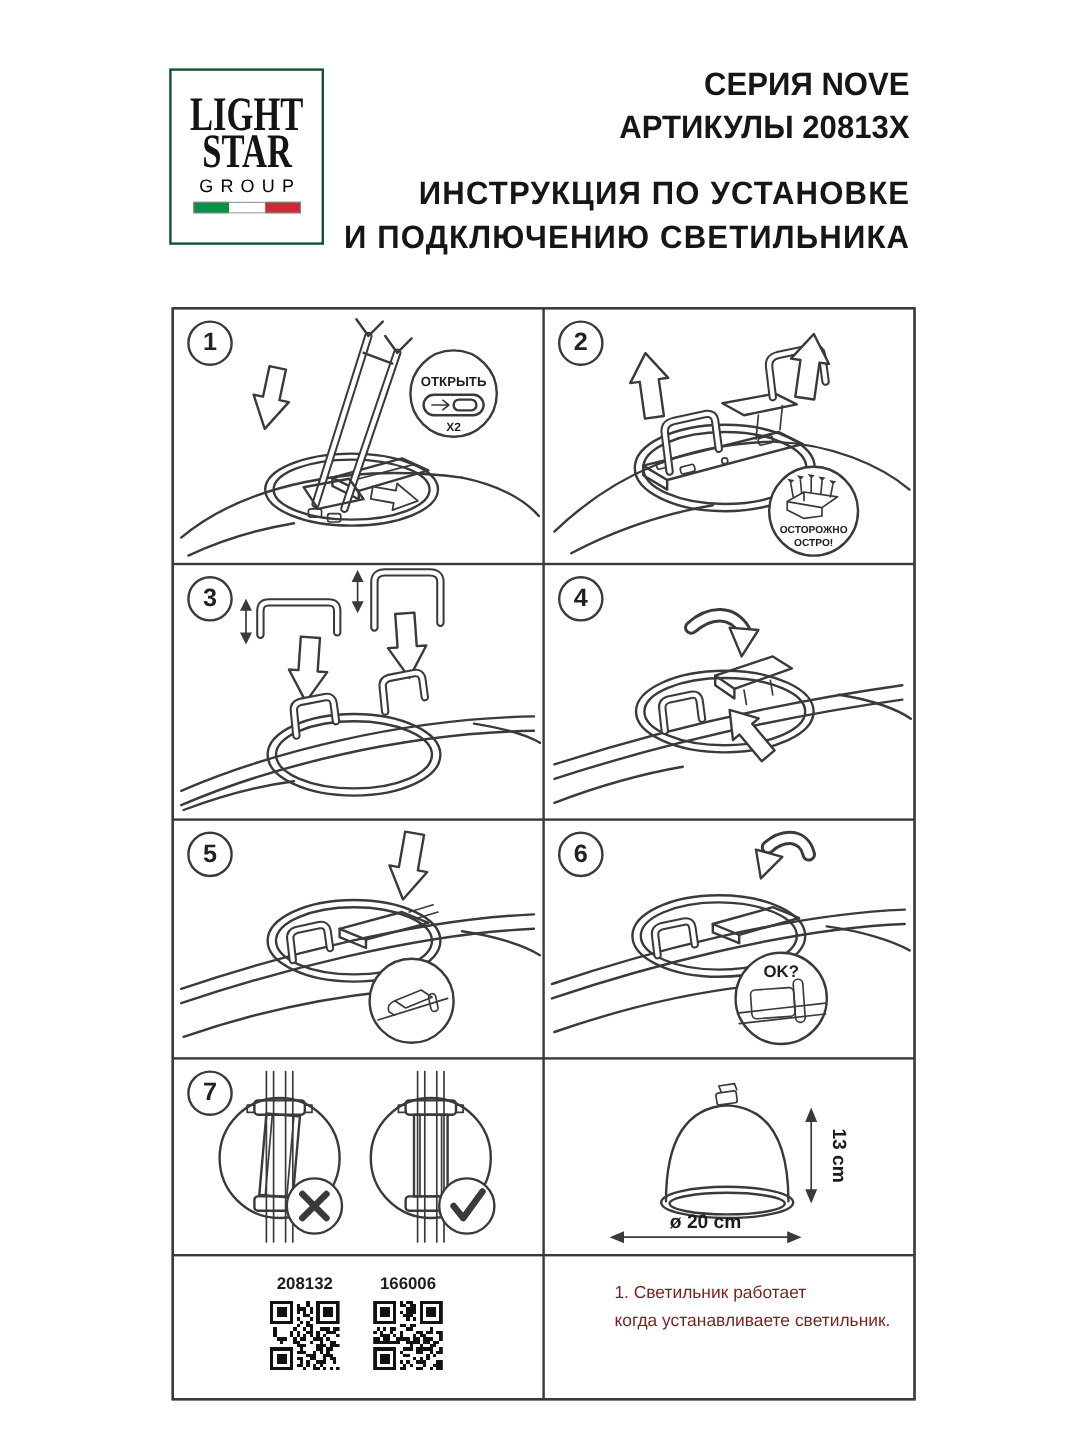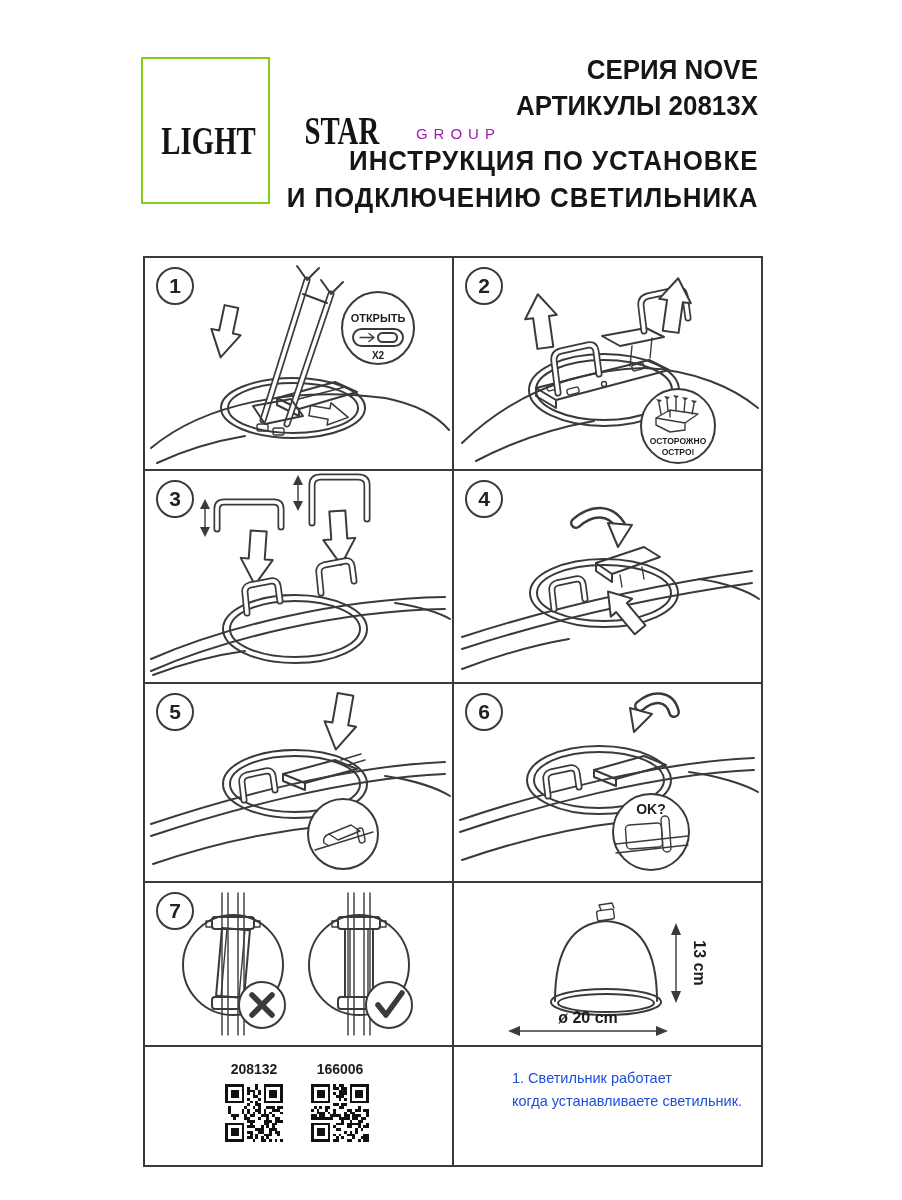--- a/index.html
+++ b/index.html
@@ -1,25 +1,25 @@
 <!DOCTYPE html>
 <html><head>
 <meta charset="utf-8">
 <style>
   html,body{margin:0;padding:0;}
   body{width:902px;height:1200px;background:#ffffff;position:relative;overflow:hidden;
        font-family:"Liberation Sans",sans-serif;color:#1d1d1d;}
   .abs{position:absolute;}
   
-  .logo-box{left:141px;top:57px;width:129px;height:147px;border:2px solid #84cc16;
-            box-sizing:border-box;display:flex;flex-direction:row;align-items:center;gap:16px;}
+  .logo-box{left:141px;top:57px;width:129px;height:147px;border:2px solid #14532d;
+            box-sizing:border-box;display:flex;flex-direction:column;align-items:center;}
   .logo-light,.logo-star{font-family:"Liberation Serif",serif;font-weight:700;
             font-size:40px;line-height:31px;transform:scaleX(0.72);letter-spacing:0px;color:#141414;}
   .logo-light{margin-top:20px;}
-  .logo-group{font-size:15px;letter-spacing:6px;margin-top:6px;margin-left:6px;color:#a21caf;}
+  .logo-group{font-size:15px;letter-spacing:6px;margin-top:6px;margin-left:6px;color:#000000;}
   .logo-flag{margin-top:4px;width:90px;height:10px;}
   
   .hdr{right:144px;text-align:right;font-weight:700;color:#161616;transform:scaleX(0.96);transform-origin:right top;}
   .hdr-top{top:52px;font-size:27px;line-height:36px;}
   .hdr-title{top:143px;font-size:27px;line-height:37px;letter-spacing:1px;}
   
   .sheet{left:143px;top:256px;width:620px;height:911px;border:2px solid #3a3a3a;box-sizing:border-box;
          background:#3a3a3a;display:grid;grid-template-columns:1fr 1fr;
          grid-template-rows:211px 211px 197px 162px 118px;gap:2px;}
   .cell{background:#ffffff;position:relative;overflow:hidden;}
@@ -32,21 +32,21 @@
   .tube{fill:none;stroke:#3a3a3a;stroke-width:7;stroke-linecap:round;stroke-linejoin:round;}
   .tubein{fill:none;stroke:#ffffff;stroke-width:3.6;stroke-linecap:round;stroke-linejoin:round;}
   .blk{fill:#ffffff;stroke:#3a3a3a;stroke-width:2;stroke-linejoin:round;}
   .solid{fill:#3a3a3a;stroke:none;}
   .badge{fill:#ffffff;stroke:#3a3a3a;stroke-width:2;}
   .btxt{font-family:"Liberation Sans",sans-serif;font-weight:700;fill:#1d1d1d;text-anchor:middle;}
   
   .qr-item{position:absolute;top:14px;width:86px;text-align:center;}
   .qr-label{font-size:14px;font-weight:700;color:#1d1d1d;}
   .qr-svg{width:58px;height:58px;margin-top:7px;shape-rendering:crispEdges;}
-  .notes{position:absolute;left:58px;top:20px;font-size:14.5px;line-height:23px;color:#1d4ed8;}
+  .notes{position:absolute;left:58px;top:20px;font-size:14.5px;line-height:23px;color:#7f1d1d;}
 </style>
 </head>
 <body>
 
 <div class="abs logo-box">
   <div class="logo-light">LIGHT</div>
   <div class="logo-star">STAR</div>
   <div class="logo-group">GROUP</div>
   <svg class="logo-flag" viewBox="0 0 90 10">
     <rect x="0" y="0" width="30" height="10" fill="#009246"></rect>

